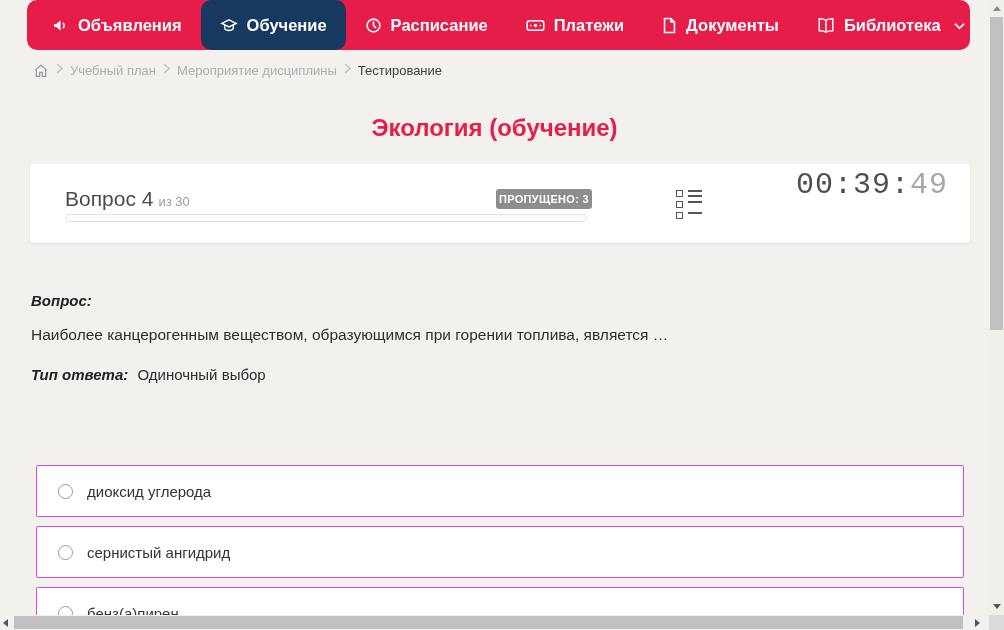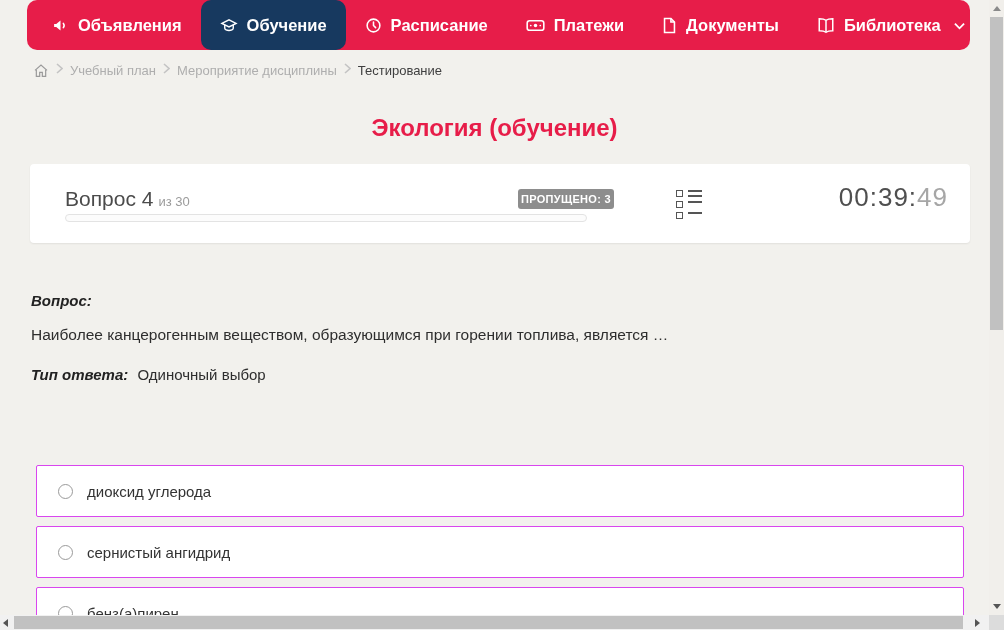--- a/index.html
+++ b/index.html
@@ -38,38 +38,38 @@
     text-align:center; font-size:24px; font-weight:bold; color:#e71d49;
   }
   
   .qcard {
     position:absolute; left:30px; top:164px; width:940px; height:79px;
     background:#fff; border-radius:4px; box-shadow:0 1px 2px rgba(0,0,0,0.07);
   }
   .q-label { position:absolute; left:35px; top:23px; font-size:21px; color:#4b4b4b; white-space:nowrap; }
   .q-of { font-size:13px; color:#9b9b9b; margin-left:5px; }
   .skip-badge {
-    position:absolute; left:488px; top:25px; width:96px; text-align:center;
+    position:absolute; left:466px; top:25px; width:96px; text-align:center;
     background:#8d8d8d; color:#fff; font-size:11px; font-weight:bold;
     padding:4px 0; border-radius:3px; letter-spacing:.3px; white-space:nowrap;
   }
   .progress {
     position:absolute; left:35px; top:50px; width:522px; height:8px;
     background:#fcfcfc; border:1px solid #e3e3e3; border-radius:5px; overflow:hidden;
   }
   .progress-fill { height:100%; background:#e71d49; width:0; }
   .qlist-icon { position:absolute; left:646px; top:26px; width:26px; height:29px; cursor:pointer; }
   .qlist-row { position:relative; height:7px; margin-bottom:4px; }
   .qlist-row .sq { position:absolute; left:0; top:0; width:7px; height:7px; border:1.5px solid #555; }
   .qlist-row .ln { position:absolute; left:12px; top:0; width:14px; height:2px; background:#555; }
   .qlist-row .ln2 { position:absolute; left:12px; top:5px; width:14px; height:2px; background:#555; }
   .timer {
-    position:absolute; right:22px; top:18px; font-size:26px; font-weight:normal;
+    position:absolute; right:22px; top:4px; font-size:30px; font-weight:normal;
     color:#4f4f4f; letter-spacing:1px; white-space:nowrap;
-    font-family:Liberation Sans, sans-serif; font-stretch:condensed;
+    font-family:Liberation Mono, monospace; font-stretch:condensed;
   }
   .timer .secs { color:#a6a6a6; }
   
   .question-block { position:absolute; left:31px; top:292px; width:920px; }
   .q-heading { font-size:15px; font-weight:bold; font-style:italic; color:#222; }
   .q-text { margin-top:17px; font-size:15.5px; color:#2e2e2e; }
   .answer-type { position:absolute; left:31px; top:366px; font-size:15px; }
   .answer-type .lbl { font-weight:bold; font-style:italic; color:#222; }
   .answer-type .val { color:#2e2e2e; margin-left:5px; }
   

